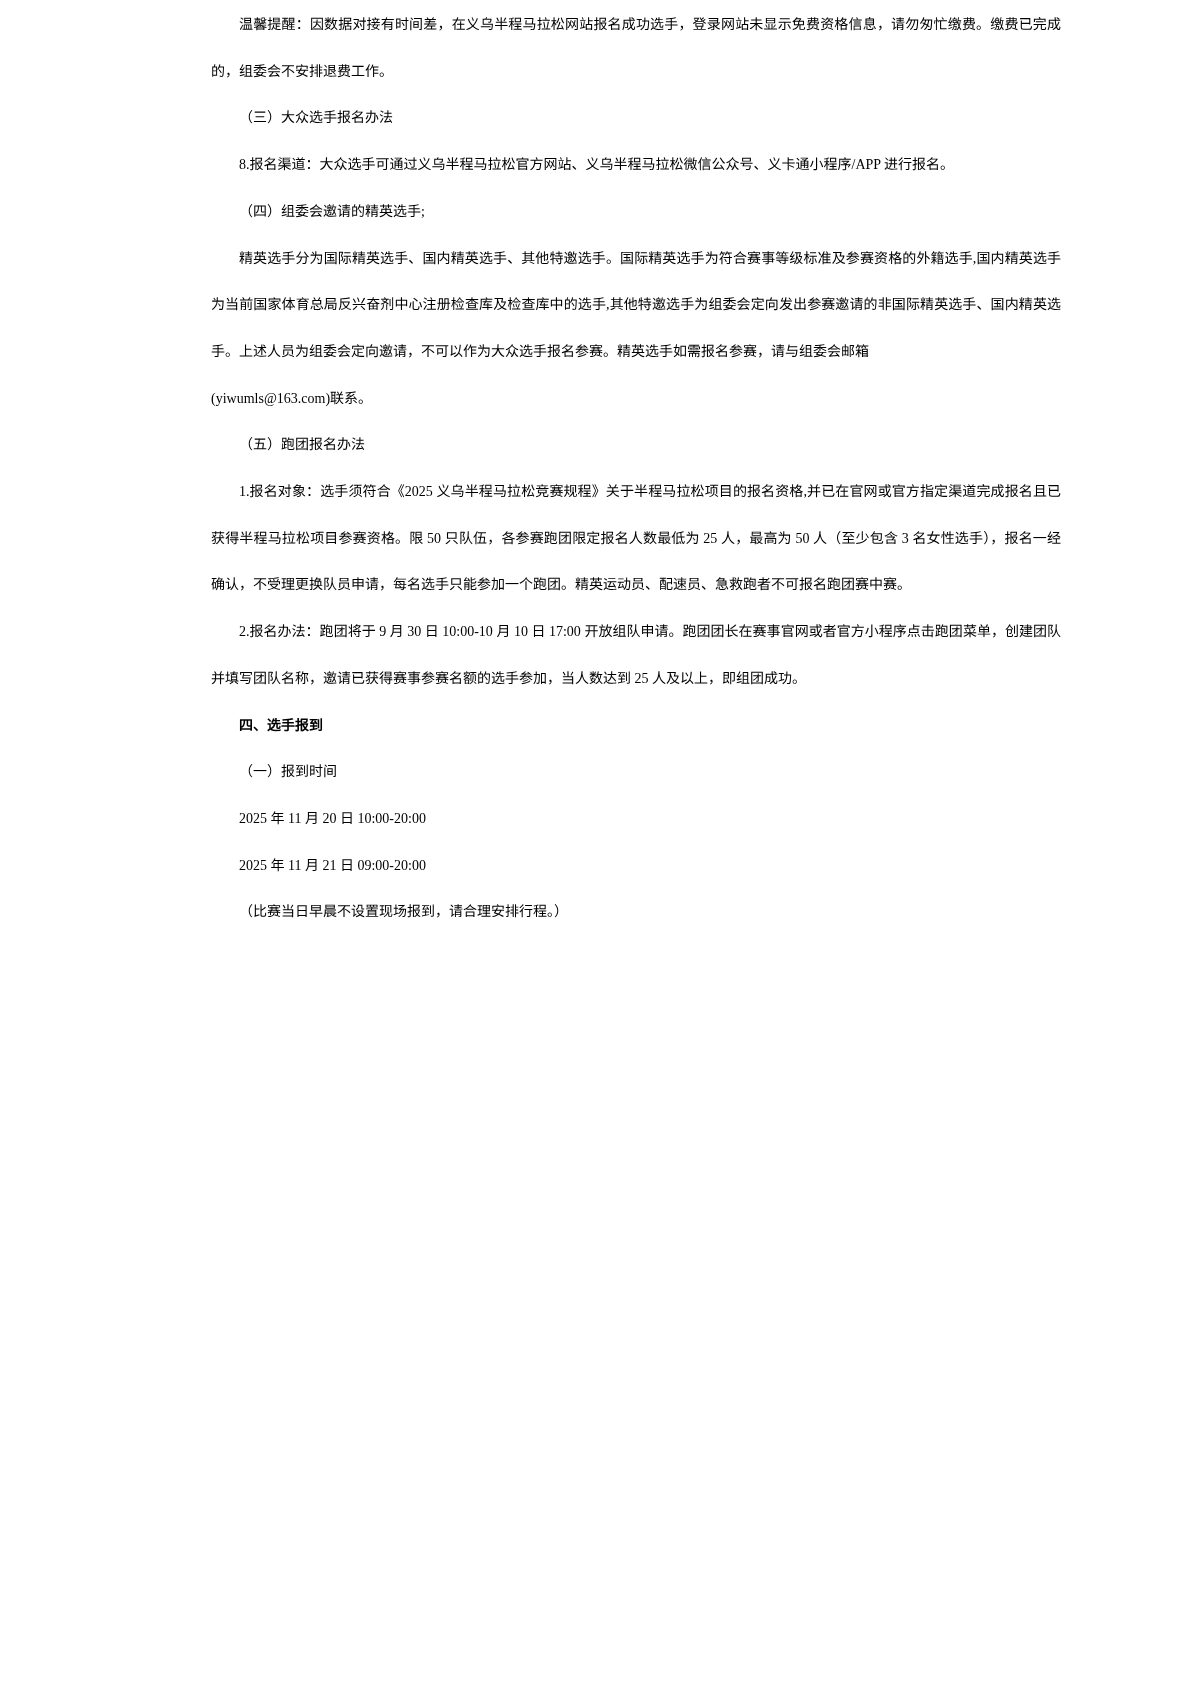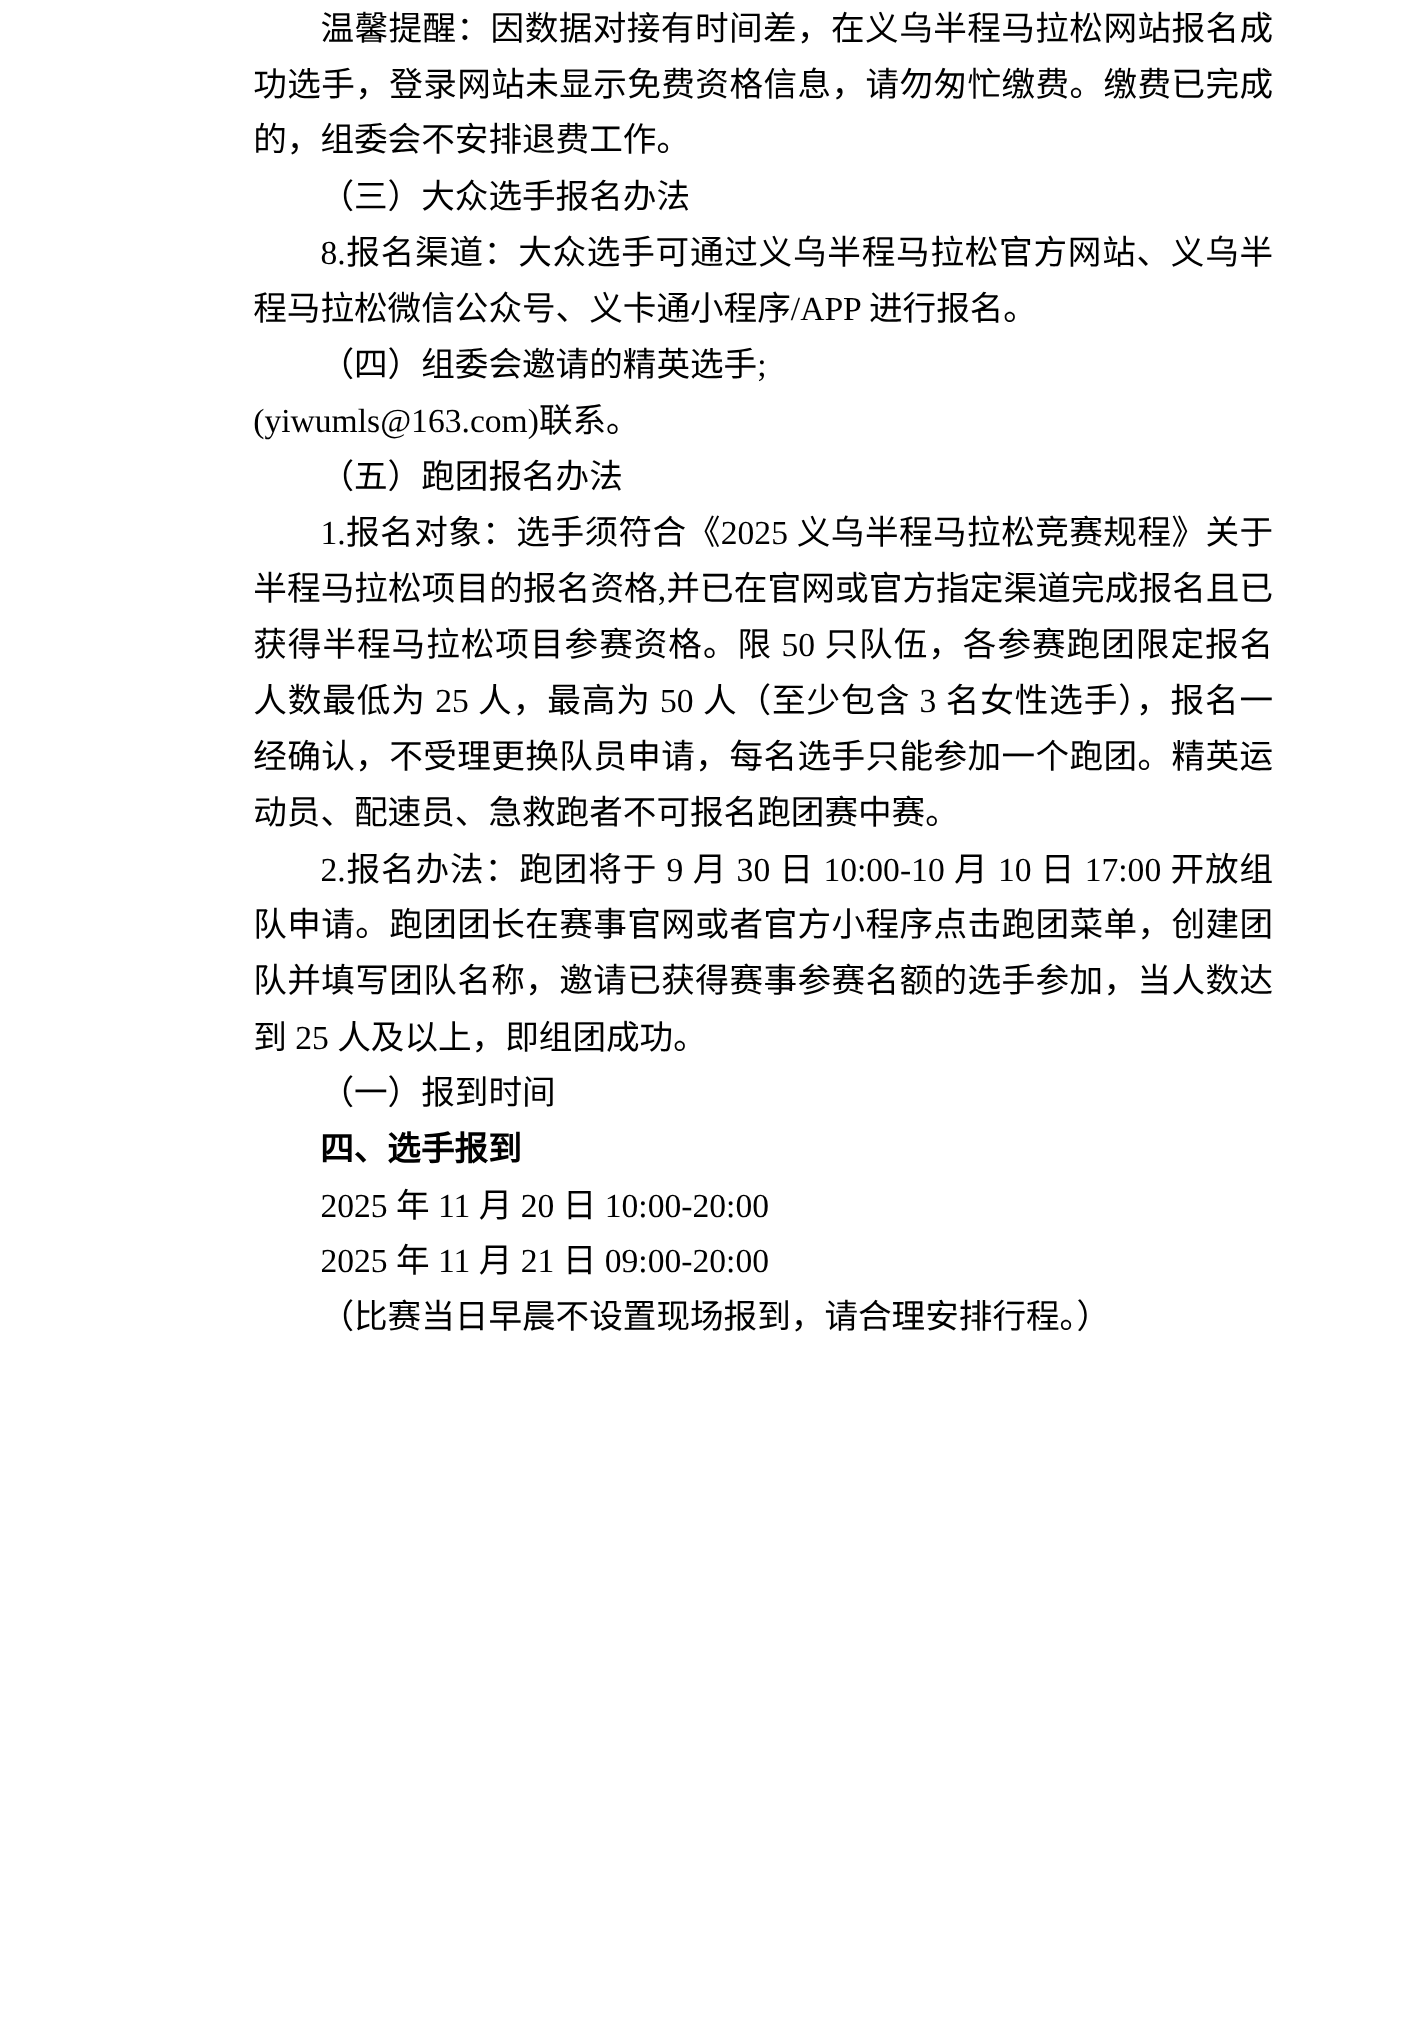--- a/index.html
+++ b/index.html
@@ -11,21 +11,21 @@
     position: relative;
     width: 1108px;
     height: 1683px;
     margin: 0 auto;
     background: #ffffff;
     overflow: hidden;
     box-sizing: border-box;
     padding: 2px 170px 0 170px;
     color: #000000;
     font-family: "Liberation Serif", "DejaVu Serif", serif;
-    font-size: 28px;
+    font-size: 14px;
   }
   .doc-body {
     width: 850px;
   }
   p.para {
     margin: 0;
     padding: 0;
     line-height: 46.7px;
     text-align: justify;
     text-justify: inter-ideograph;
@@ -43,23 +43,24 @@
 </style>
 </head>
 <body>
 
 <div class="page">
   <div class="doc-body" id="doc-body">
       <p class="para body">温馨提醒：因数据对接有时间差，在义乌半程马拉松网站报名成功选手，登录网站未显示免费资格信息，请勿匆忙缴费。缴费已完成的，组委会不安排退费工作。</p>
       <p class="para body">（三）大众选手报名办法</p>
       <p class="para body">8.报名渠道：大众选手可通过义乌半程马拉松官方网站、义乌半程马拉松微信公众号、义卡通小程序/APP 进行报名。</p>
       <p class="para body">（四）组委会邀请的精英选手;</p>
+      <p class="para body">精英选手分为国际精英选手、国内精英选手、其他特邀选手。国际精英选手为符合赛事等级标准及参赛资格的外籍选手,国内精英选手为当前国家体育总局反兴奋剂中心注册检查库及检查库中的选手,其他特邀选手为组委会定向发出参赛邀请的非国际精英选手、国内精英选手。上述人员为组委会定向邀请，不可以作为大众选手报名参赛。精英选手如需报名参赛，请与组委会邮箱</p>
       <p class="para body-cont">(yiwumls@163.com)联系。</p>
       <p class="para body">（五）跑团报名办法</p>
       <p class="para body">1.报名对象：选手须符合《2025 义乌半程马拉松竞赛规程》关于半程马拉松项目的报名资格,并已在官网或官方指定渠道完成报名且已获得半程马拉松项目参赛资格。限 50 只队伍，各参赛跑团限定报名人数最低为 25 人，最高为 50 人（至少包含 3 名女性选手），报名一经确认，不受理更换队员申请，每名选手只能参加一个跑团。精英运动员、配速员、急救跑者不可报名跑团赛中赛。</p>
       <p class="para body">2.报名办法：跑团将于 9 月 30 日 10:00-10 月 10 日 17:00 开放组队申请。跑团团长在赛事官网或者官方小程序点击跑团菜单，创建团队并填写团队名称，邀请已获得赛事参赛名额的选手参加，当人数达到 25 人及以上，即组团成功。</p>
+      <p class="para heading">四、选手报到</p>
       <p class="para body">（一）报到时间</p>
-      <p class="para heading">四、选手报到</p>
       <p class="para body">2025 年 11 月 20 日 10:00-20:00</p>
       <p class="para body">2025 年 11 月 21 日 09:00-20:00</p>
       <p class="para body">（比赛当日早晨不设置现场报到，请合理安排行程。）</p>
     </div>
 </div>
 
 </body></html>

